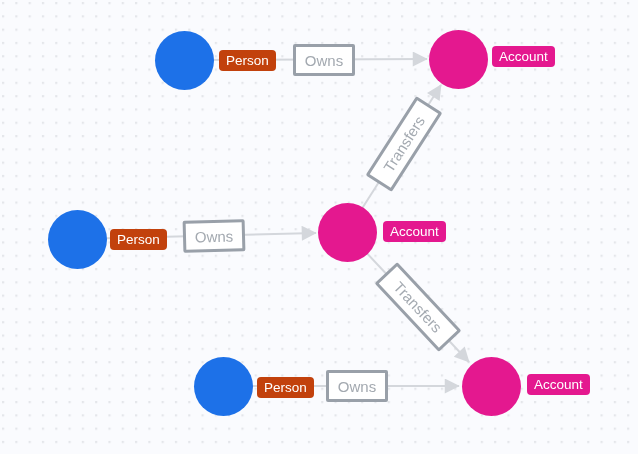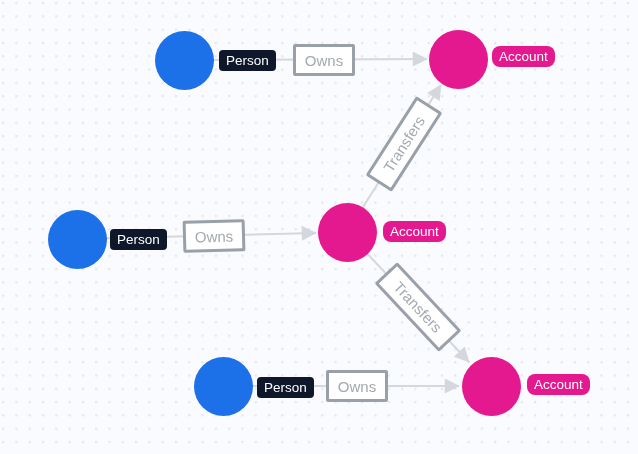--- a/index.html
+++ b/index.html
@@ -31,22 +31,22 @@
   .node.account { background: #e4188f; }
   .pill {
     position: absolute;
     padding: 2px 7px;
     border-radius: 4px;
     font-size: 13.5px;
     line-height: 17px;
     color: #ffffff;
     white-space: nowrap;
   }
-  .pill.person  { background: #0f172a; }
-  .pill.account { background: #e4188f; border-radius: 8px; }
+  .pill.person  { background: #c2410c; }
+  .pill.account { background: #e4188f; }
   .rel {
     position: absolute;
     box-sizing: border-box;
     width: 62px;
     height: 32px;
     background: #ffffff;
     border: 3.5px solid #99a0a9;
     border-radius: 2px;
     color: #a3a9b0;
     font-size: 15px;

